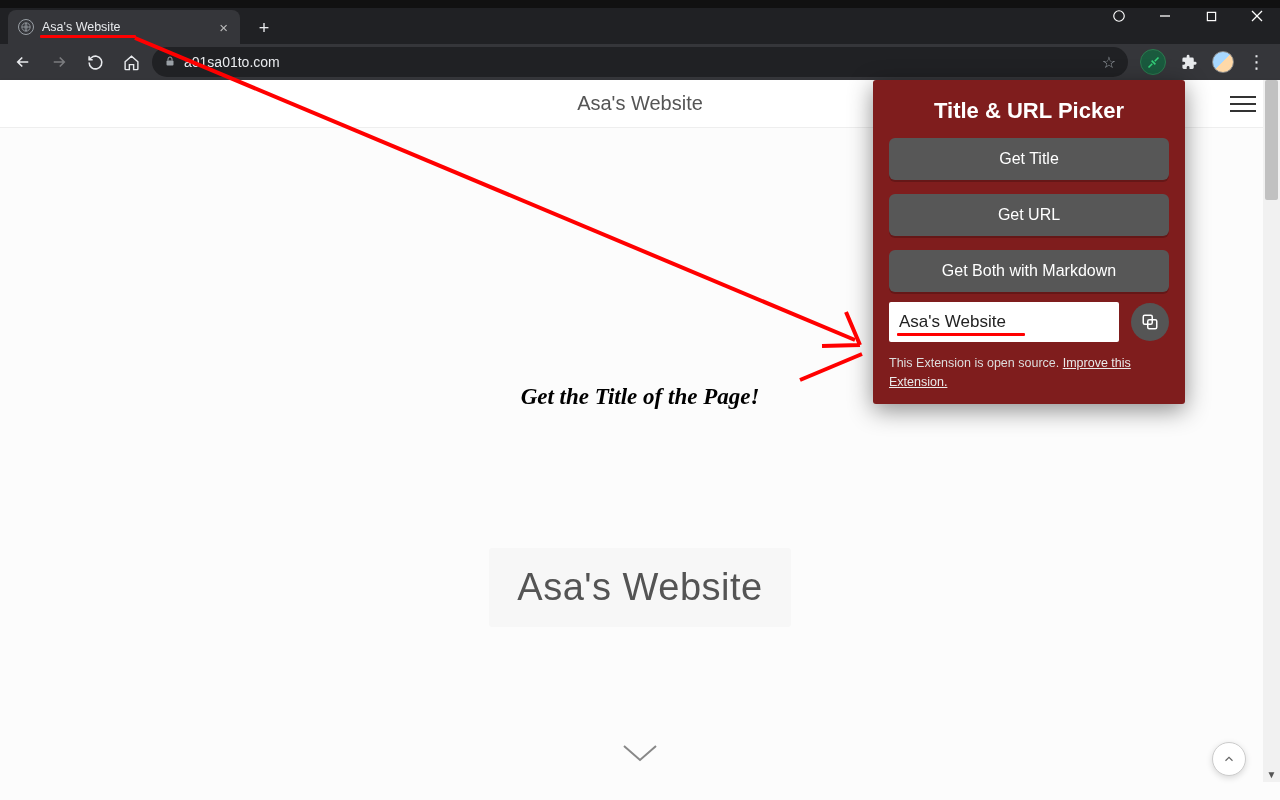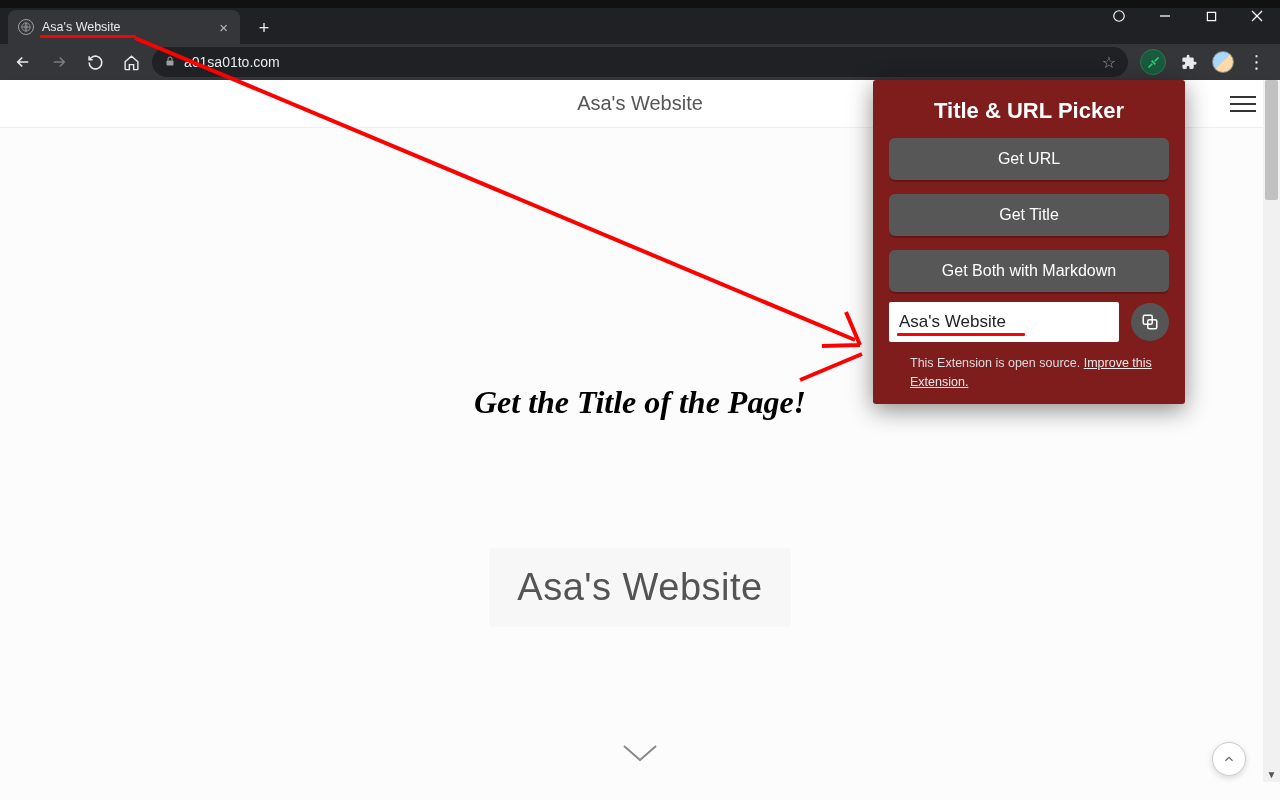--- a/index.html
+++ b/index.html
@@ -157,21 +157,21 @@
     align-items:center;
   }
   .annotation-text {
     position:absolute;
     top:256px;
     left:0; right:0;
     text-align:center;
     font-family: "Comic Sans MS", "Brush Script MT", cursive;
     font-style:italic;
     font-weight:700;
-    font-size:32px;
+    font-size:23px;
     color:#000;
   }
   .hero-title {
     position:absolute;
     top:420px;
     background:#f7f7f7;
     padding:18px 28px;
     border-radius:3px;
     color:#545454;
     font-size:38px;
@@ -231,21 +231,21 @@
     display:flex;align-items:center;
     position:relative;
   }
   .copy-btn{
     width:38px;height:38px;border-radius:50%;
     background:#555;
     display:flex;align-items:center;justify-content:center;
     color:#fff;
   }
   .ext-footer{
-    font-size:12.5px;color:#ddd;line-height:1.5;margin-left:21px;
+    font-size:12.5px;color:#ddd;line-height:1.5;
   }
   .ext-footer a{ color:#eaeaea; text-decoration:underline; }
 
   
   .output-redline{
     position:absolute;
     left:8px; bottom:6px;
     width:128px;height:3px;background:red;border-radius:1px;
   }
 
@@ -393,22 +393,22 @@
 
   <div class="scroll-chevron">
     <svg width="40" height="24" viewBox="0 0 40 24" fill="none" stroke="#888" stroke-width="2">
         <path d="M4 4l16 14L36 4"></path>
       </svg>
   </div>
 </div>
 
 <div class="ext-popup">
   <h2>Title &amp; URL Picker</h2>
+  <button class="ext-btn">Get Title</button>
   <button class="ext-btn">Get URL</button>
-  <button class="ext-btn">Get Title</button>
   <button class="ext-btn">Get Both with Markdown</button>
   <div class="ext-output-row">
     <div class="ext-output">
       <span>Asa's Website</span>
       <div class="output-redline"></div>
     </div>
     <div class="copy-btn">
       <svg width="18" height="18" viewBox="0 0 24 24" fill="none" stroke="#fff" stroke-width="2">
           <rect x="9" y="9" width="12" height="12" rx="2"></rect>
           <rect x="3" y="3" width="12" height="12" rx="2"></rect>

